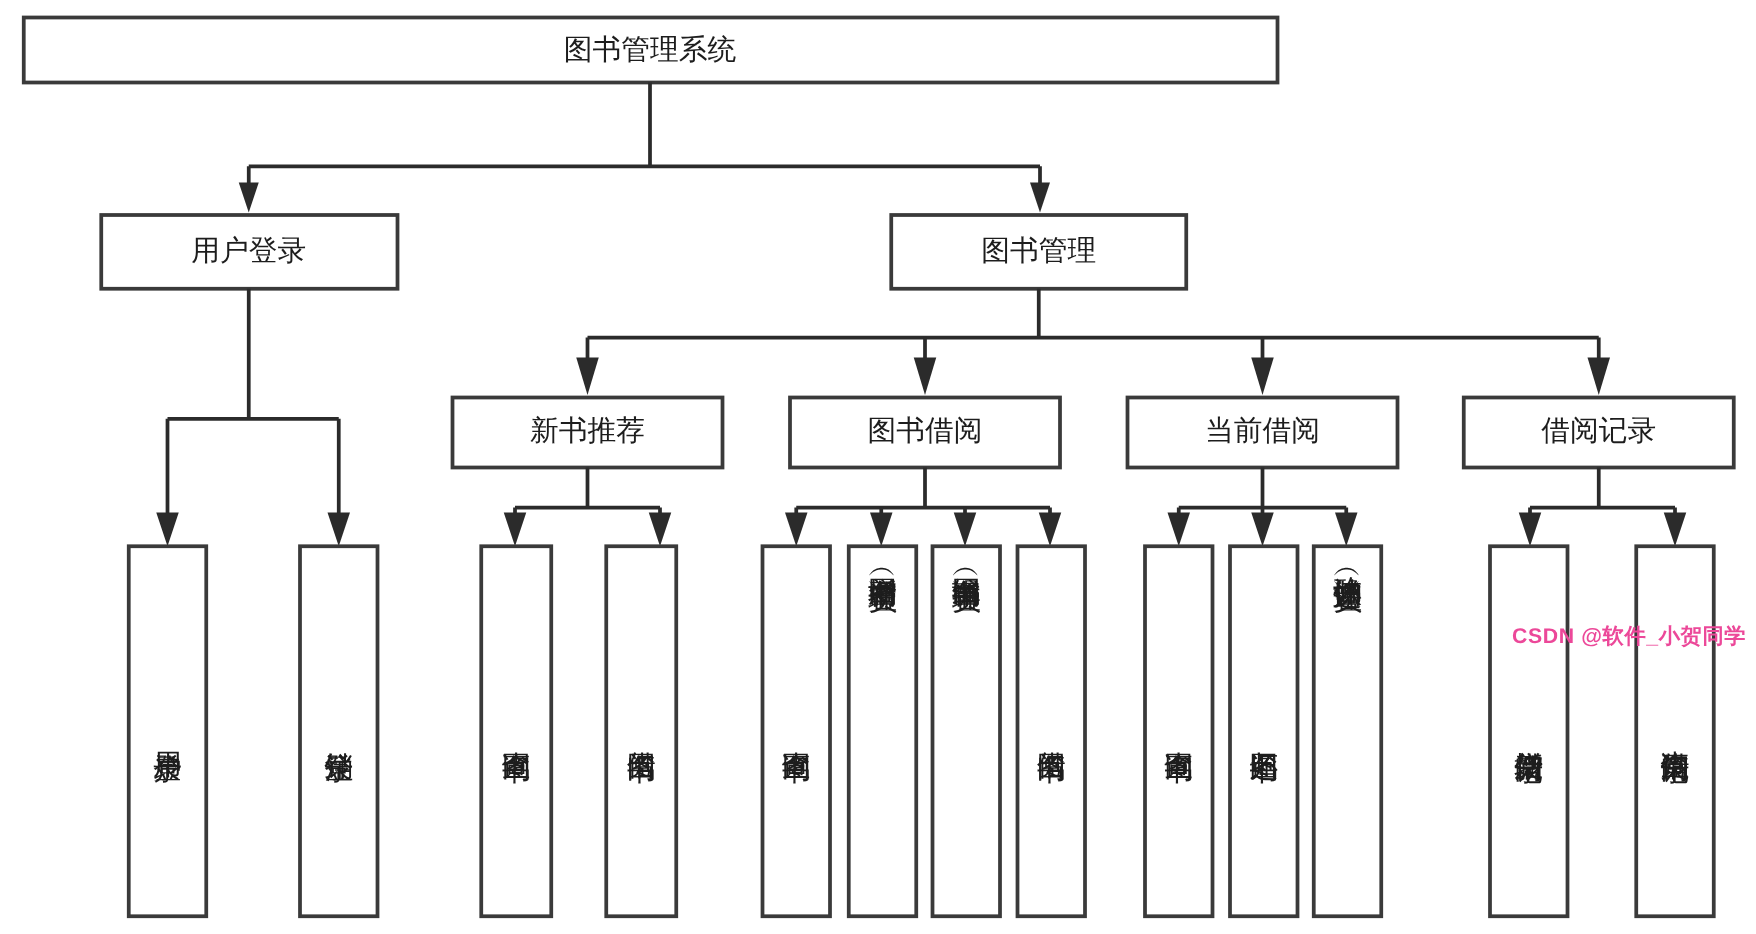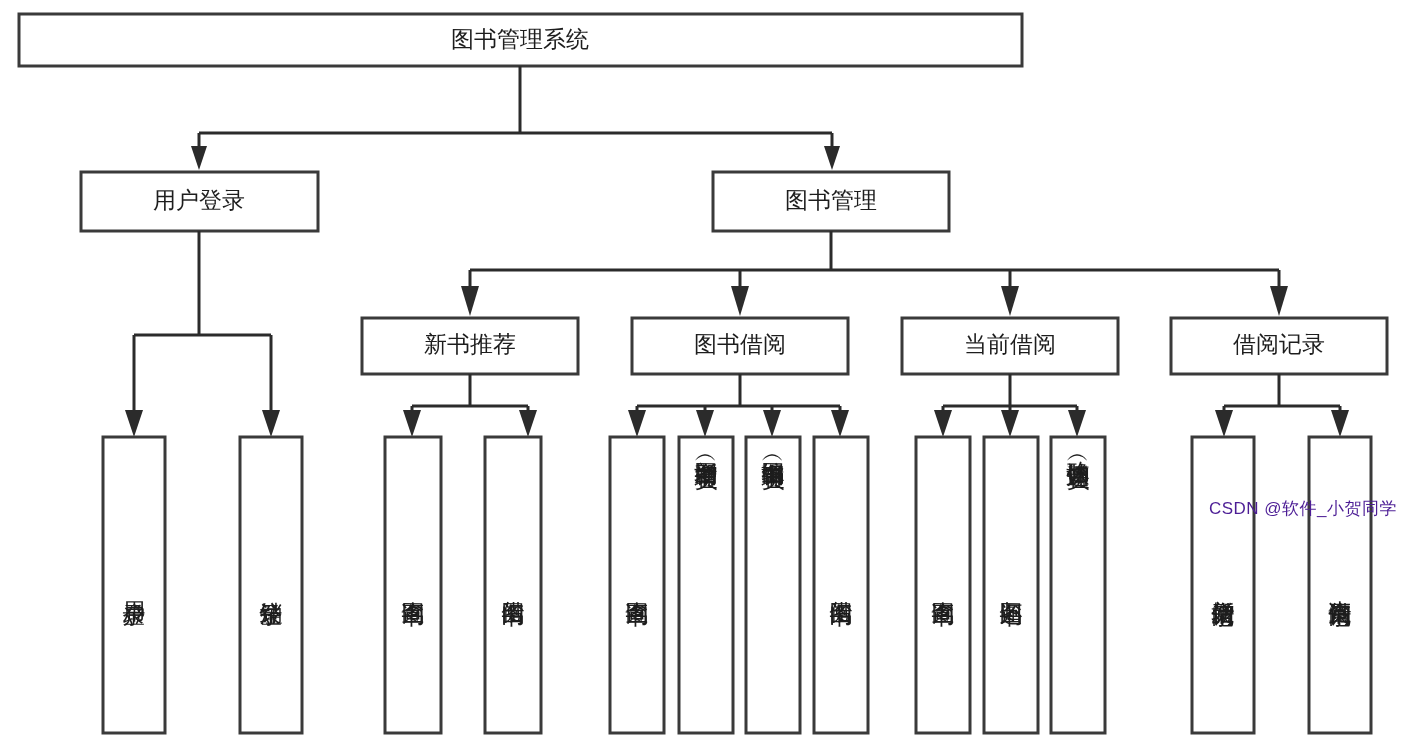--- a/index.html
+++ b/index.html
@@ -66,23 +66,24 @@
     letter-spacing: 1px;
     white-space: nowrap;
     text-align: center;
   }
   .watermark {
     position: absolute;
     right: 8px;
     bottom: 5px;
     font-family: "Liberation Sans", "DejaVu Sans", sans-serif;
     font-size: 17px;
-    color: #4c1d95;
+    color: #ec4899;
     letter-spacing: 0.5px;
     white-space: nowrap;
+    font-weight: bold;
   }
 </style>
 </head>
 <body>
 
 <div id="diagram-root">
 
   <svg class="diagram-canvas" viewBox="0 0 1405 747">
 
     <g>

